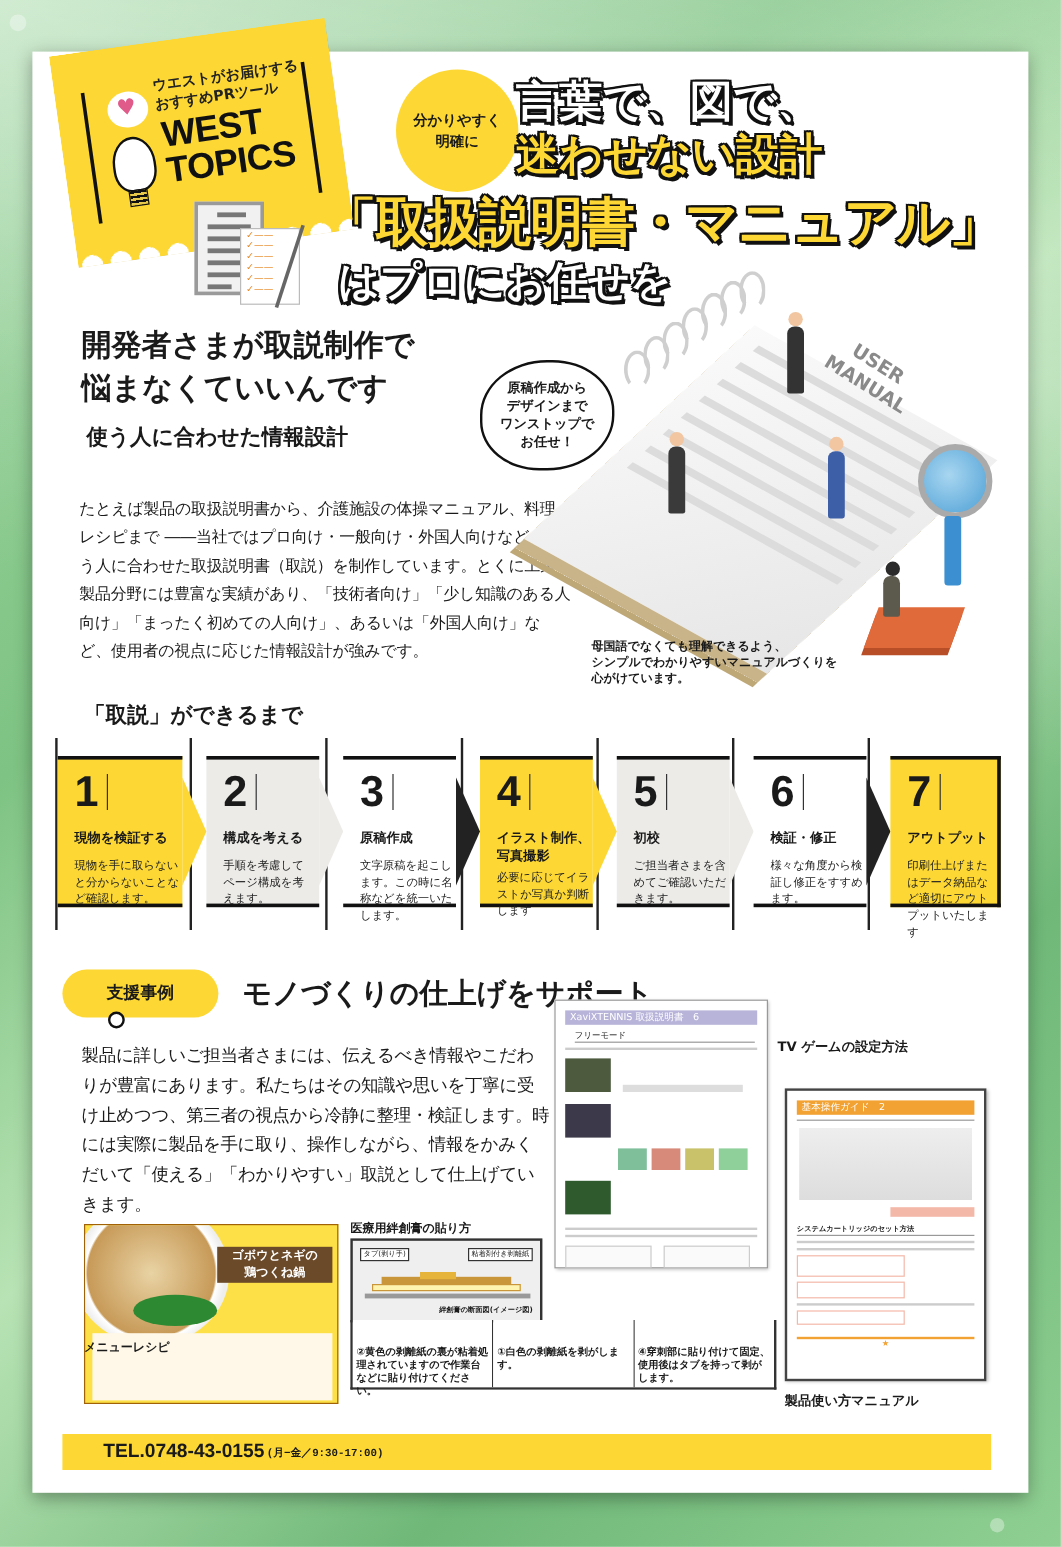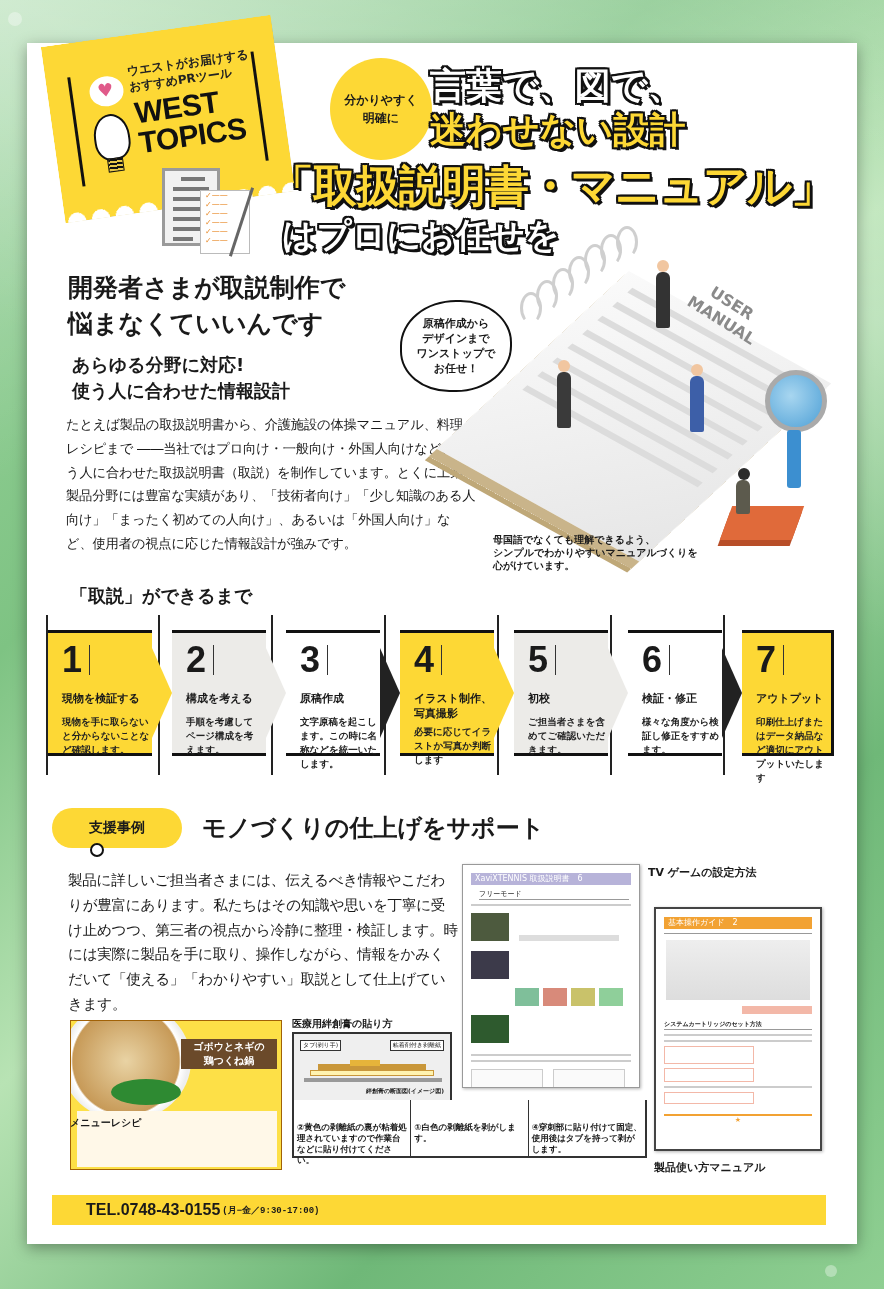--- a/index.html
+++ b/index.html
@@ -72,21 +72,21 @@
 
 .sec-title{position:absolute;left:70px;top:584px;font-size:18px;font-weight:900}
 .flow{position:absolute;left:46px;top:615px;width:800px;height:160px}
 .vline{position:absolute;top:0;width:2px;height:160px;background:#222}
 .step{position:absolute;top:15px;height:126px;border-top:3px solid #111;border-bottom:3px solid #111}
 .step.y{background:#fdd835}.step.g{background:#ecebe8}.step.w{background:#fff}
 .arrow{position:absolute;top:33px;width:0;height:0;border-top:45px solid transparent;border-bottom:45px solid transparent}
 .num{position:absolute;left:14px;top:8px;font-family:"Liberation Sans",sans-serif;font-weight:900;font-size:36px;line-height:38px}
 .num::after{content:"";position:absolute;right:-8px;top:4px;width:1px;height:30px;background:#333}
 .st{position:absolute;left:14px;top:58px;font-size:11px;font-weight:900;line-height:15px;white-space:nowrap}
-.sd{position:absolute;left:14px;top:82px;font-size:9.5px;line-height:14px;font-weight:bold;color:#222}
+.sd{position:absolute;left:14px;top:82px;font-size:9.5px;line-height:14px;font-weight:normal;color:#222}
 
 
 .pill{position:absolute;left:52px;top:808px;width:130px;height:40px;background:#fdd835;border-radius:20px;
   display:flex;align-items:center;justify-content:center;font-weight:900;font-size:14px}
 .pill-tail{position:absolute;left:90px;top:843px;width:14px;height:14px;border:2px solid #111;border-radius:50%;background:#fff}
 .sec2-title{position:absolute;left:202px;top:812px;font-size:24px;font-weight:900}
 .body2{position:absolute;left:68px;top:868px;width:390px;font-size:14.6px;line-height:24.8px;letter-spacing:-.3px}
 
 .doc{position:absolute;background:#fff;border:1px solid #999;box-shadow:1px 1px 3px rgba(0,0,0,.3);overflow:hidden}
 .doc .hdr{height:12px;margin:8px 8px 4px;font-size:8px;color:#fff;padding-left:4px;line-height:12px}
@@ -164,21 +164,20 @@
 <div class="h1a outline">言葉で、図で、</div>
 <div class="h1b outline outline-y">迷わせない設計</div>
 <div class="h1c outline outline-y">「取扱説明書・マニュアル」</div>
 <div class="h1d outline">はプロにお任せを</div>
 
 <div class="lead">
   <div>開発者さまが取説制作で</div>
   <div>悩まなくていいんです</div>
 </div>
 <div class="sublead">
-  <div>あらゆる分野に対応!</div>
   <div>使う人に合わせた情報設計</div>
 </div>
 <p class="body1">たとえば製品の取扱説明書から、介護施設の体操マニュアル、料理レシピまで ――当社ではプロ向け・一般向け・外国人向けなど、使う人に合わせた取扱説明書（取説）を制作しています。とくに工業製品分野には豊富な実績があり、「技術者向け」「少し知識のある人向け」「まったく初めての人向け」、あるいは「外国人向け」など、使用者の視点に応じた情報設計が強みです。</p>
 
 <div class="illus">
   <div class="book">
     <div class="ln"></div>
       <div class="ln"></div>
       <div class="ln"></div>
       <div class="ln"></div>
@@ -281,21 +280,21 @@
     <div class="st">アウトプット</div>
     <div class="sd" style="width:76px">印刷仕上げまたはデータ納品など適切にアウトプットいたします</div>
   </div>
 </div>
 
 <div class="pill">支援事例</div>
 <div class="pill-tail"></div>
 <div class="sec2-title">モノづくりの仕上げをサポート</div>
 <p class="body2">製品に詳しいご担当者さまには、伝えるべき情報やこだわりが豊富にあります。私たちはその知識や思いを丁寧に受け止めつつ、第三者の視点から冷静に整理・検証します。時には実際に製品を手に取り、操作しながら、情報をかみくだいて「使える」「わかりやすい」取説として仕上げていきます。</p>
 
-<div class="doc" style="left:462px;top:864px;width:178px;height:224px">
+<div class="doc" style="left:462px;top:833px;width:178px;height:224px">
   <div class="hdr" style="background:#b7b3d9">XaviXTENNIS 取扱説明書　6</div>
   <div style="font-size:7px;margin-left:16px;border-bottom:1px solid #999;width:150px">フリーモード</div>
   <div class="ln"></div>
   <div><span class="thumb"></span><span class="thumb" style="width:100px;height:6px;background:#ddd"></span></div>
   <div><span class="thumb" style="background:#3c3a4a"></span></div>
   <div style="margin-left:50px"><span class="thumb" style="width:24px;height:18px;margin:2px;background:#7fbf9a"></span><span class="thumb" style="width:24px;height:18px;margin:2px;background:#d88a7a"></span><span class="thumb" style="width:24px;height:18px;margin:2px;background:#c9c26a"></span><span class="thumb" style="width:24px;height:18px;margin:2px;background:#8fcf9a"></span></div>
   <div><span class="thumb" style="background:#2e5a2e"></span></div>
   <div class="ln"></div>
     <div class="ln"></div>
   <div><span class="thumb" style="width:72px;height:34px;background:#fafafa;border:1px solid #ccc"></span><span class="thumb" style="width:72px;height:34px;background:#fafafa;border:1px solid #ccc"></span></div>

